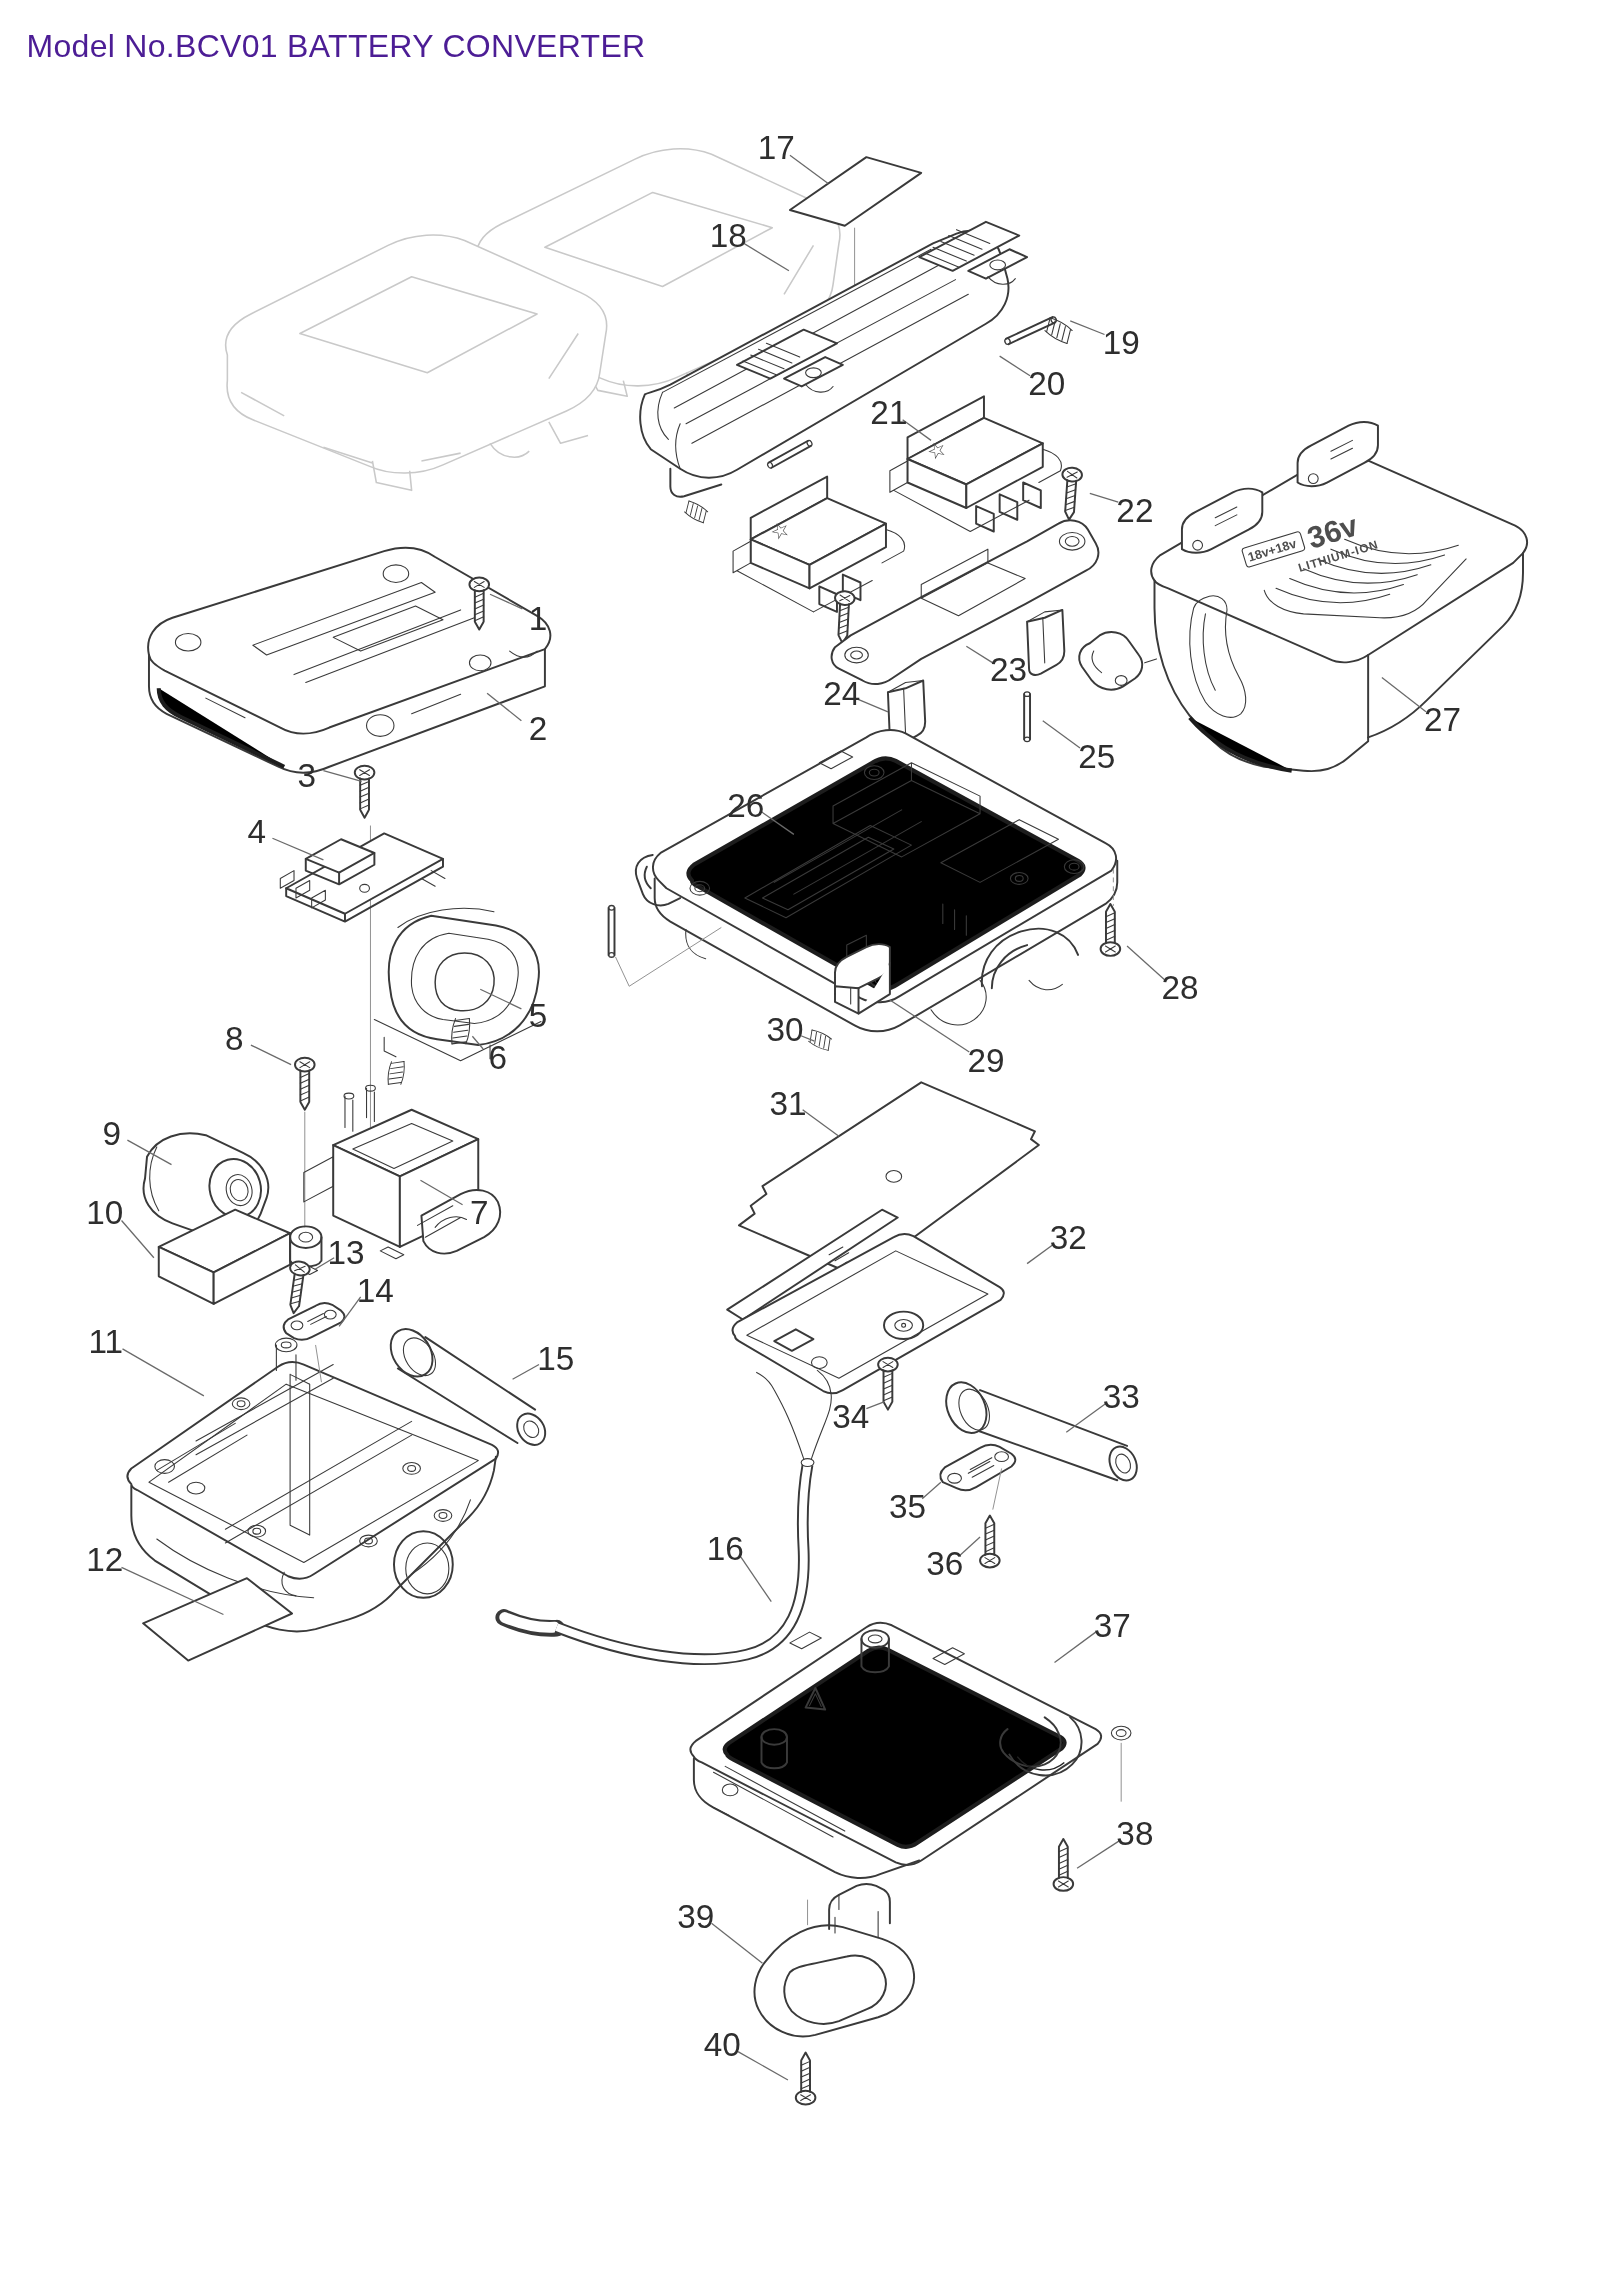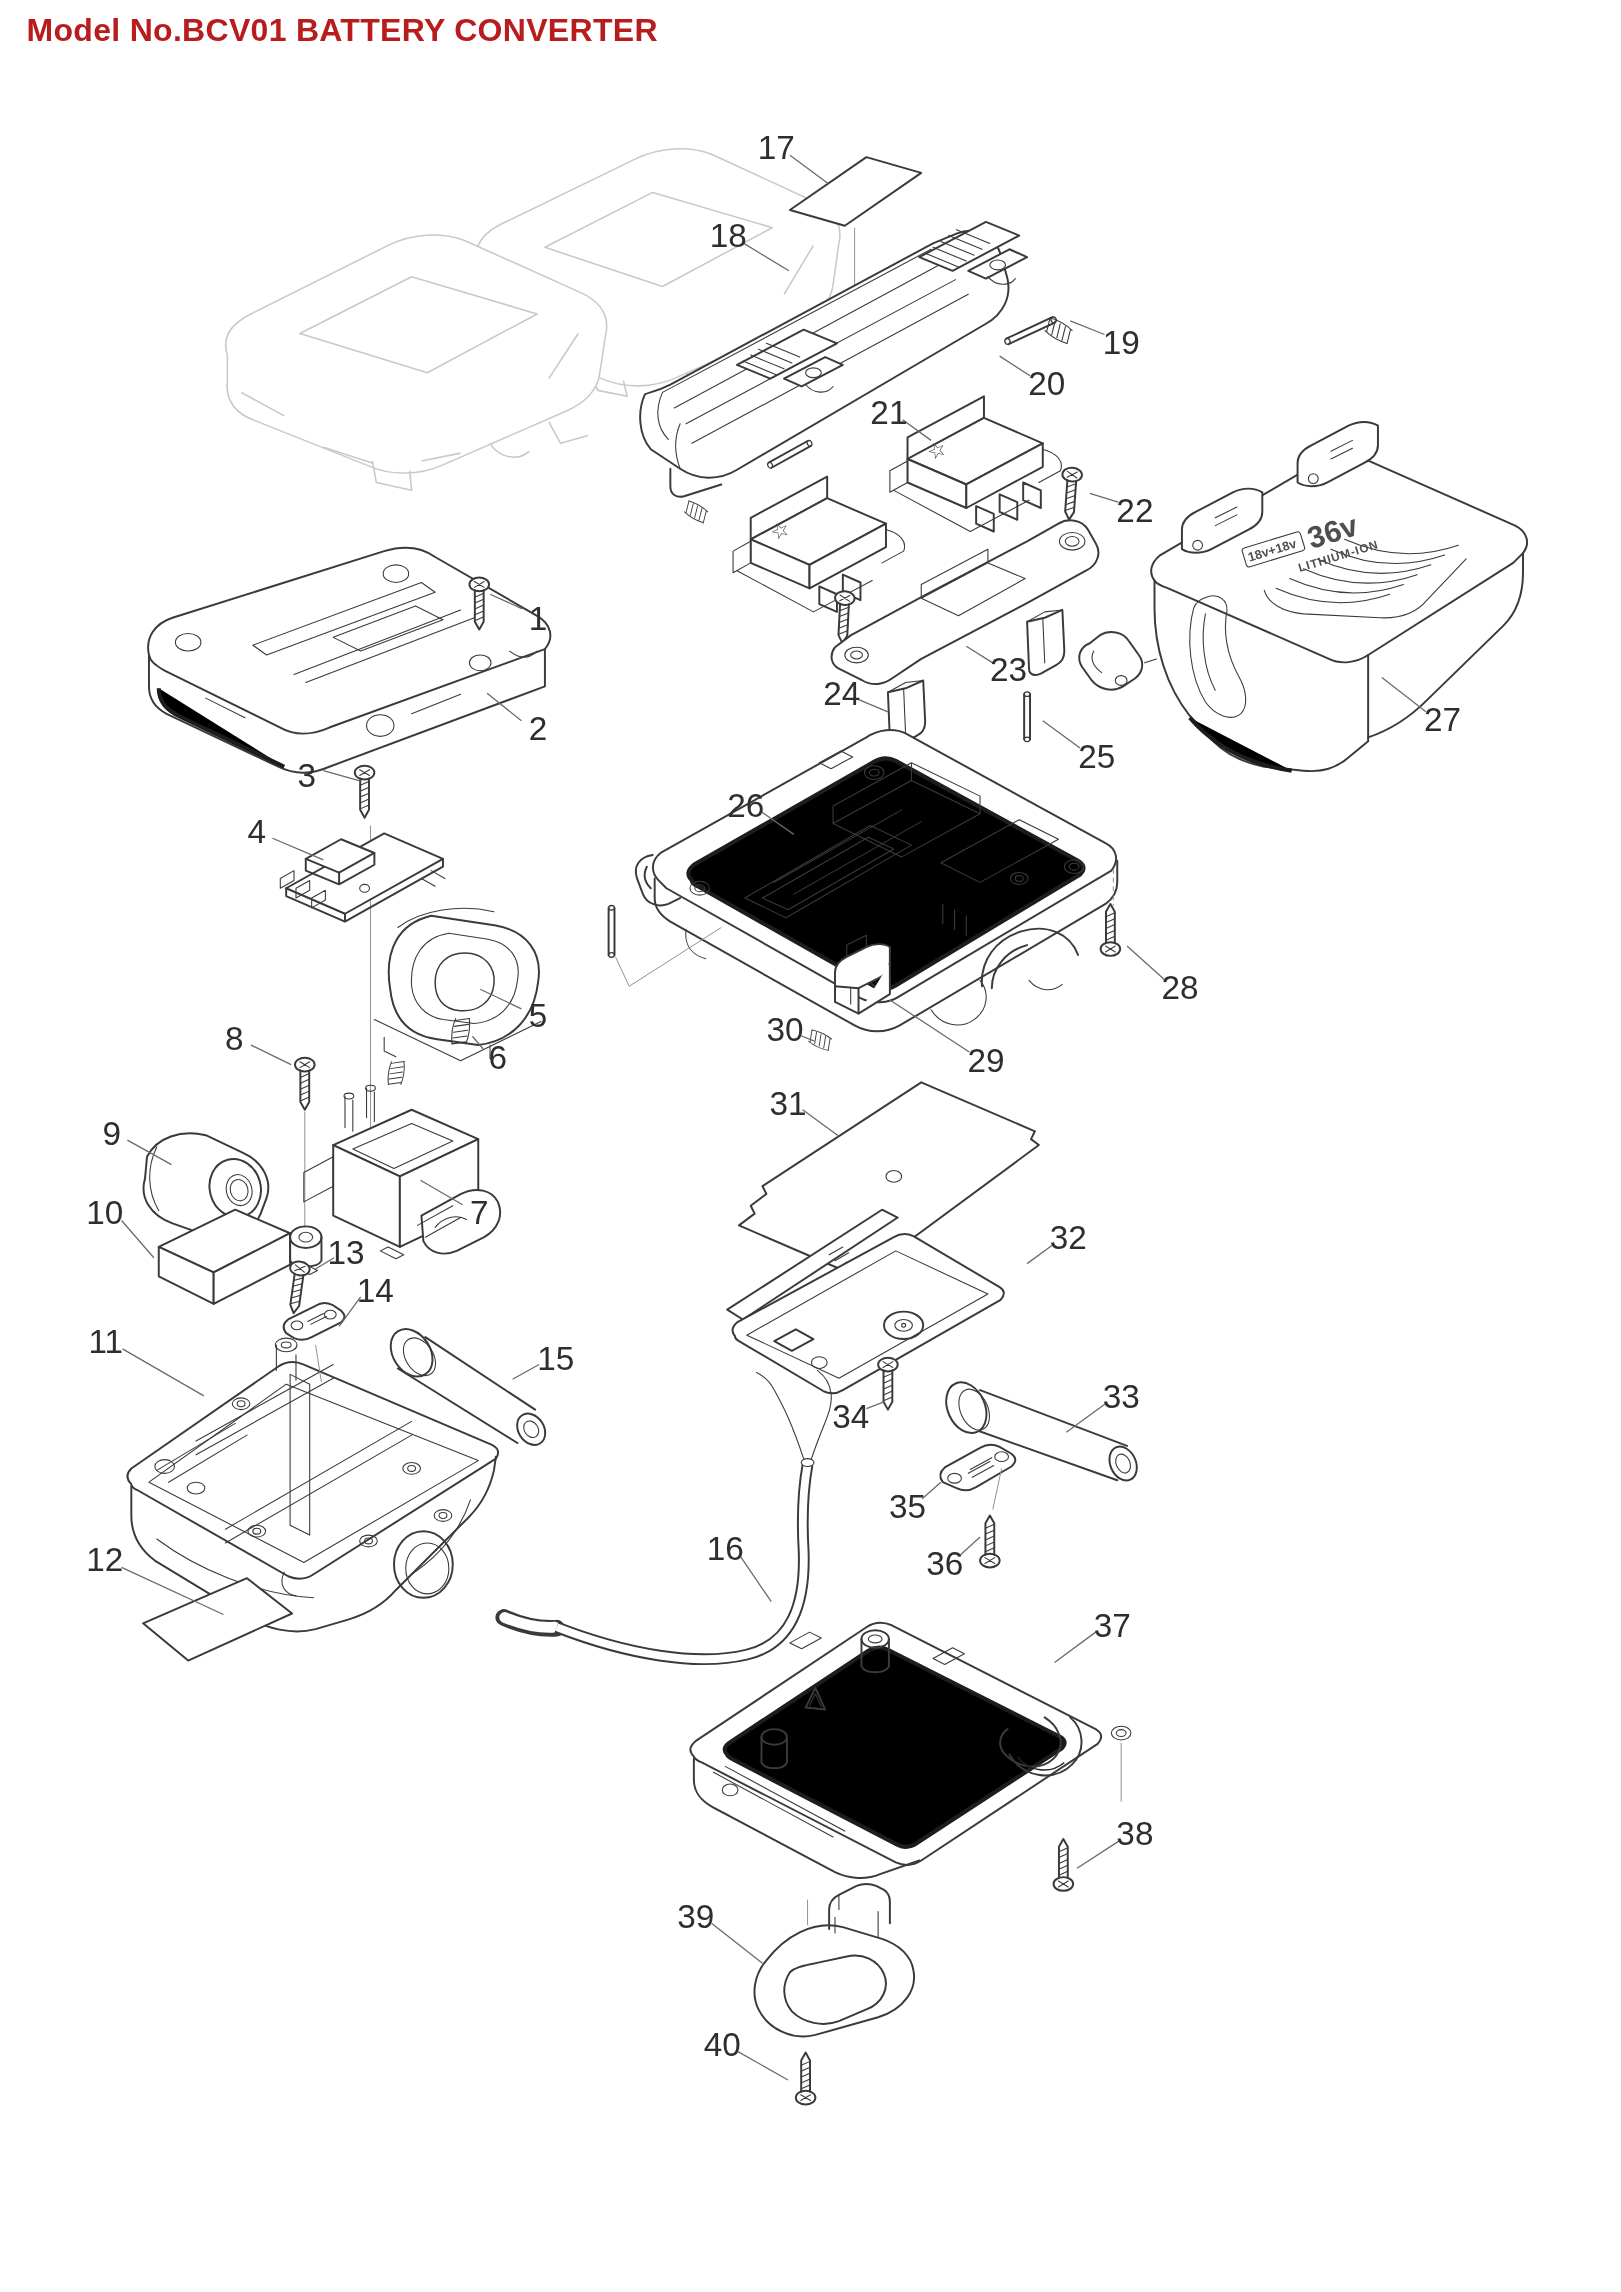--- a/index.html
+++ b/index.html
@@ -1,19 +1,19 @@
 <!DOCTYPE html>
 <html><head>
 <meta charset="utf-8">
 <style>
   html,body{margin:0;padding:0;background:#ffffff;}
   body{width:1621px;height:2293px;font-family:"Liberation Sans",sans-serif;}
   #canvas{position:relative;width:1621px;height:2293px;background:#fff;overflow:hidden;}
-  #title{position:absolute;left:26.5px;top:12px;margin:0;font-size:32px;font-weight:700;
-         color:#b91c1c;letter-spacing:0.3px;font-family:"Liberation Sans",sans-serif;}
+  #title{position:absolute;left:26.5px;top:28px;margin:0;font-size:32px;font-weight:400;
+         color:#4c1d95;letter-spacing:0.3px;font-family:"Liberation Sans",sans-serif;}
   svg{position:absolute;left:0;top:0;}
   .ln{fill:none;stroke:#3a3a3a;stroke-width:2;stroke-linejoin:round;stroke-linecap:round;}
   .fw{fill:#ffffff;}
   .thin{stroke-width:1.1;}
   .med{stroke-width:1.5;}
   .thick{stroke-width:4.2;stroke:#1d1d1d;}
   .ghost{fill:none;stroke:#c9c9c9;stroke-width:1.6;stroke-linejoin:round;}
   .ghostf{fill:#ffffff;}
   .axis{fill:none;stroke:#8f8f8f;stroke-width:1;}
   .leader{stroke:#6a6a6a;stroke-width:1.3;}

